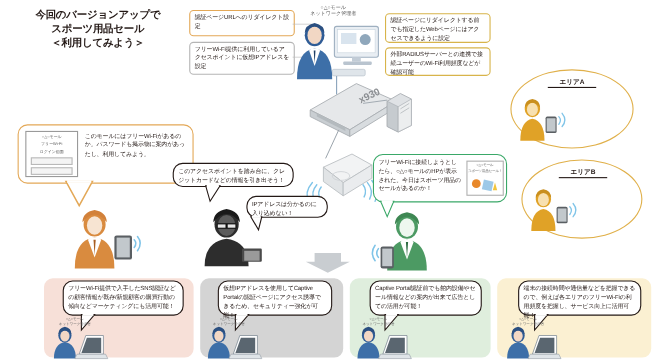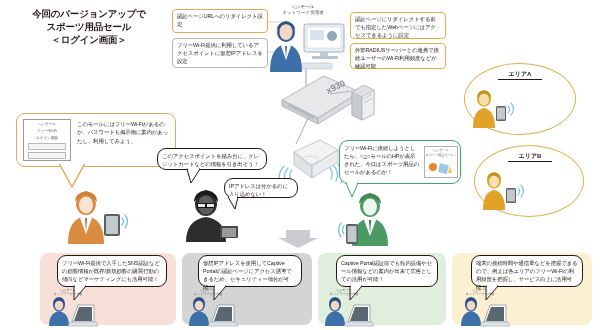--- a/index.html
+++ b/index.html
@@ -85,21 +85,21 @@
   svg{display:block;overflow:visible;}
 </style>
 </head>
 <body>
 
 <div id="stage">
 
   <div class="abs title">
     <div>今回のバージョンアップで</div>
     <div>スポーツ用品セール</div>
-    <div>＜ログイン画面＞</div>
+    <div>＜利用してみよう＞</div>
   </div>
 
   <div class="abs featbox" style="left:172px;top:9px;width:96px;height:24px;">
     <span>認証ページURLへのリダイレクト設定</span>
   </div>
 
   <div class="abs featbox grey" style="left:172px;top:38px;width:96px;height:30px;">
     <span>フリーWi-Fi提供に利用しているアクセスポイントに仮想IPアドレスを設定</span>
   </div>
 

